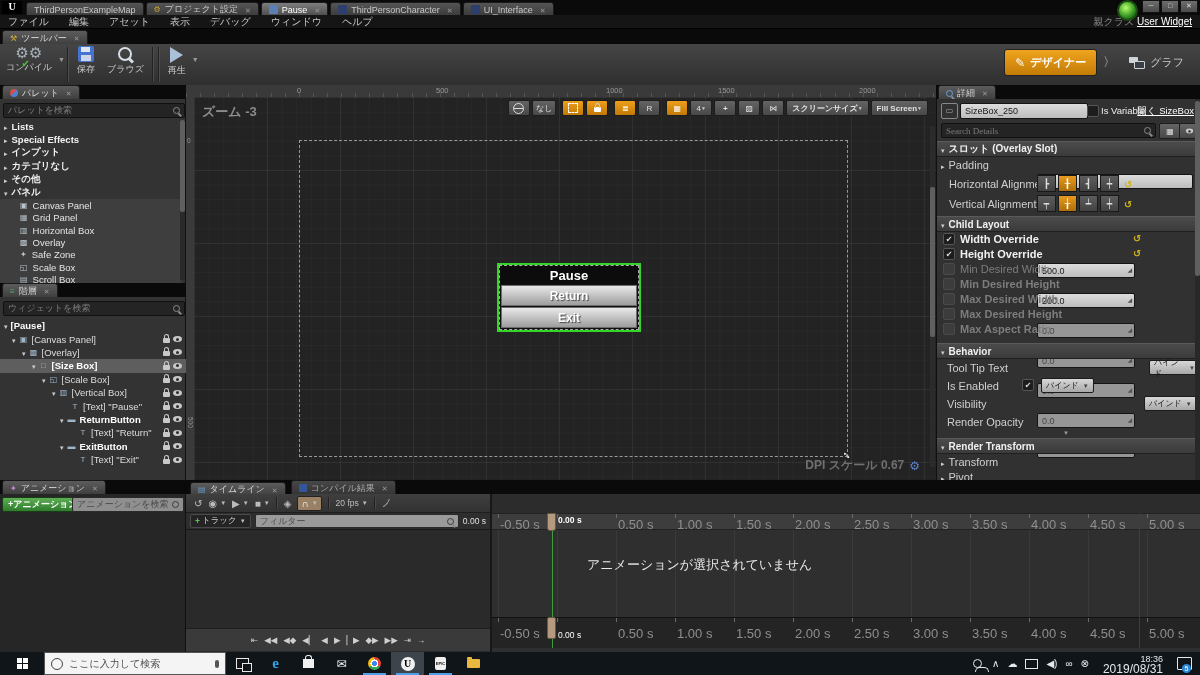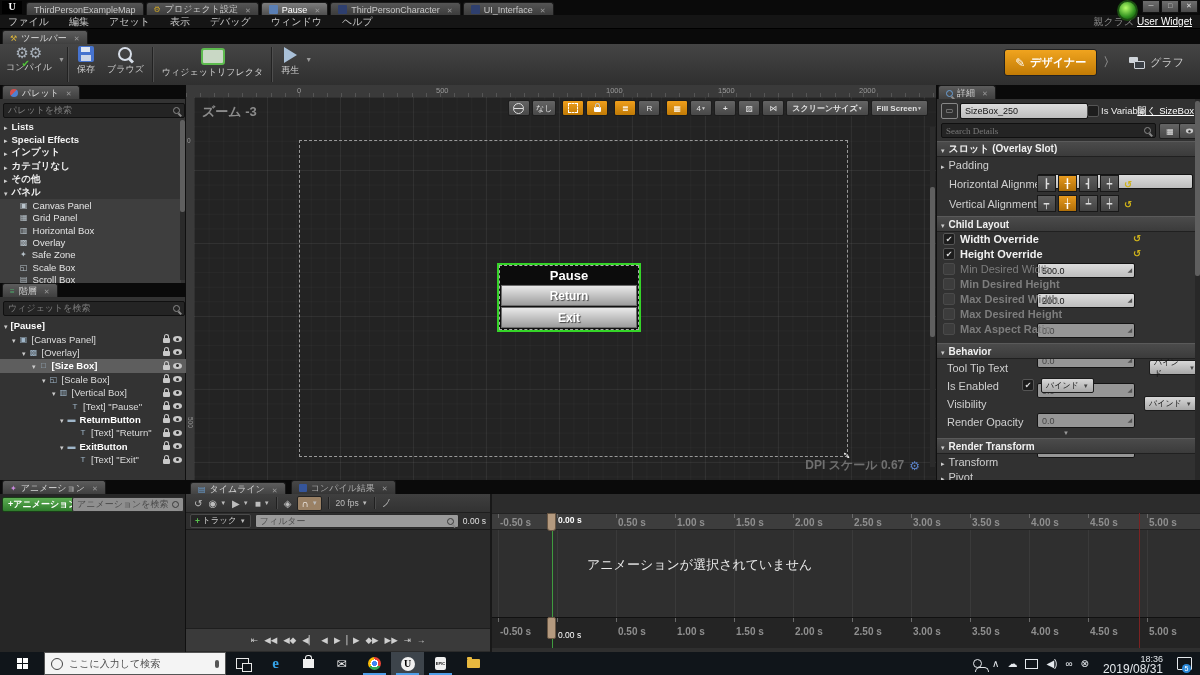--- a/index.html
+++ b/index.html
@@ -69,21 +69,21 @@
       linear-gradient(rgba(255,255,255,.04) 1px,transparent 1px),
       linear-gradient(90deg,rgba(255,255,255,.04) 1px,transparent 1px);
     background-size:14.6px 14.6px,14.6px 14.6px,73px 73px,73px 73px;}
   .ruler{background:#3a3a3a;background-image:repeating-linear-gradient(90deg,#555 0 1px,transparent 1px 14.1px);
     background-size:100% 4px;background-position:0 bottom;background-repeat:no-repeat;}
   .rnum{position:absolute;top:1px;font-size:7.5px;color:#9a9a9a;}
   .gamebtn{height:19px;background:linear-gradient(#e9e9e9,#9d9d9d);border:1px solid #6b6b6b;
     display:flex;align-items:center;justify-content:center;color:#fff;font-weight:bold;font-size:12px;
     text-shadow:1px 1px 1px #444;}
   
-  .tick{width:59px;flex:0 0 auto;font-size:10px;color:#8f8f8f;position:relative;padding-top:3px;font-weight:bold;}
+  .tick{width:59px;flex:0 0 auto;font-size:13px;color:#8f8f8f;position:relative;padding-top:3px;}
   .tick::before{content:"";position:absolute;left:0;top:0;width:1px;height:4px;background:#6a6a6a;}
   .tick span{padding-left:2px;}
   .hide0 span{visibility:hidden;}
   .tgrid{background-image:linear-gradient(90deg,rgba(255,255,255,.05) 1px,transparent 1px);
     background-size:59px 100%;background-position:6px 0;}
   .transport span{margin:0 3px;font-size:8.5px;color:#cfcfcf;}
   .tlbtn{color:#bdbdbd;font-size:10px;margin:0 3px;display:inline-flex;align-items:center;}
   .vsep{width:1px;height:12px;background:#202020;border-right:1px solid #4a4a4a;margin:0 3px;}
   
   .tool{display:flex;flex-direction:column;align-items:center;gap:1px;color:#cfcfcf;font-size:9px;padding:2px 6px 0 6px;}
@@ -174,24 +174,20 @@
     <div class="tdiv"></div>
     <div class="tool">
         <span class="floppy"></span>
         <span>保存</span>
       </div>
     <div class="tool">
         <span class="bigmag"></span>
         <span>ブラウズ</span>
       </div>
     <div class="tdiv"></div>
-    <div class="tool">
-        <span class="reflector"></span>
-        <span>ウィジェットリフレクタ</span>
-      </div>
     <div class="tdiv"></div>
     <div class="tool">
         <span class="playtri"></span>
         <span>再生</span>
       </div>
     <span style="color:#999;font-size:7px;margin-top:12px;">▼</span>
 
     <div class="row" style="position:absolute;right:8px;top:5px;gap:6px;">
       <div class="row" style="height:25px;padding:0 10px;background:linear-gradient(#f0a41f,#c27b05);border:1px solid #222;border-radius:3px;gap:5px;">
         <span style="color:#fff;font-size:12px;">✎</span>

